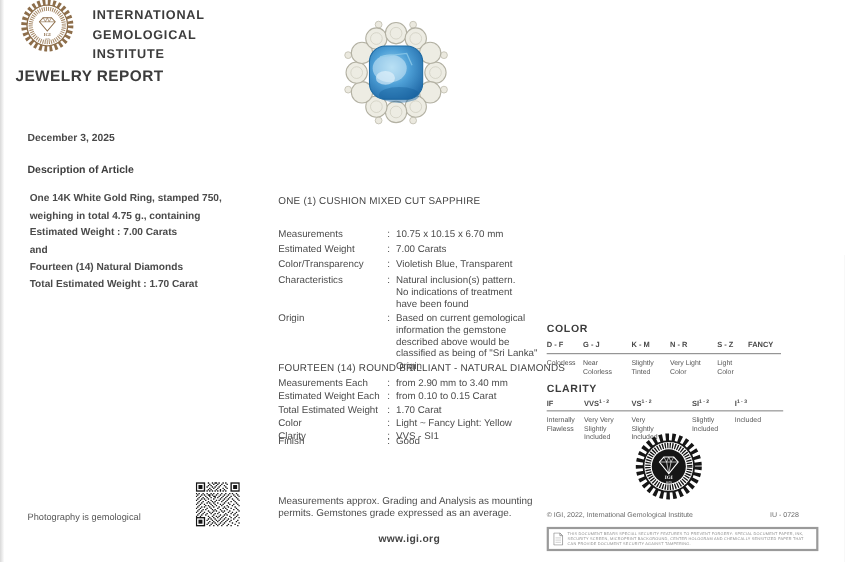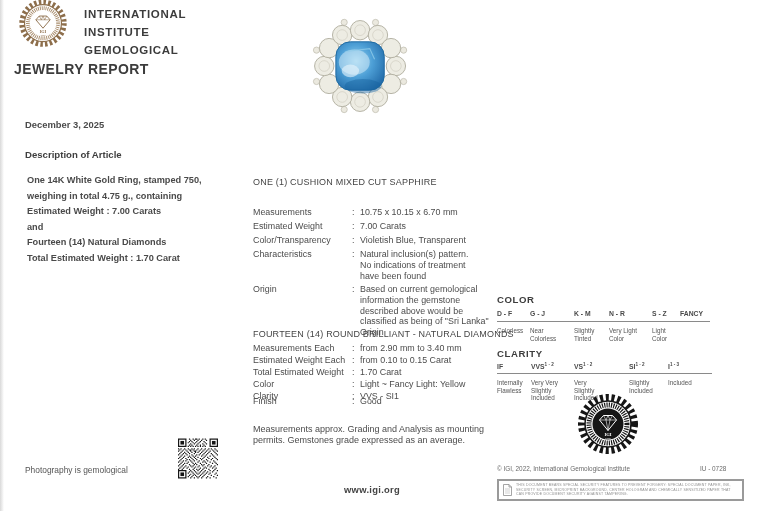--- a/index.html
+++ b/index.html
@@ -25,21 +25,21 @@
   .desc-title{left:25px;top:149px;font-size:9.6px;font-weight:bold;color:#3e3e3e;}
   .desc-lines{left:27px;top:173px;font-size:9.2px;font-weight:bold;line-height:15.6px;color:#4a4a4a;width:225px;}
 
   
   .mid{font-size:8.9px;color:#4c4c4c;}
   .sec-title{left:253px;font-size:9px;color:#444;letter-spacing:0.2px;}
   .row{left:253px;}
   .row .lbl{display:inline-block;width:99px;vertical-align:top;}
   .row .col{display:inline-block;width:8px;vertical-align:top;text-align:left;}
   .row .val{display:inline-block;width:160px;vertical-align:top;line-height:10.8px;}
-  .footnote{left:253px;top:424px;width:242px;font-size:9px;line-height:11px;color:#4c4c4c;}
+  .footnote{left:253px;top:450px;width:242px;font-size:9px;line-height:11px;color:#4c4c4c;}
 
   
   .scale-title{font-size:9.6px;font-weight:bold;letter-spacing:0.6px;color:#3d3d3d;}
   .grade{font-size:6.8px;font-weight:bold;color:#4a4a4a;}
   .grade sup{font-size:4.6px;}
   .scale-label{font-size:6.3px;line-height:7.6px;color:#555;}
   .hr{height:1px;background:#8a8a8a;}
 
   
   .copyright{left:497px;top:465px;font-size:6.4px;color:#6a6a6a;}
@@ -67,22 +67,22 @@
     <circle cx="32" cy="30" r="18" fill="none" stroke="#96764f" stroke-width="4.5" stroke-dasharray="1.1 1.2" opacity="0.85"></circle>
     <circle cx="32" cy="30" r="14.5" fill="#ffffff"></circle>
     <path d="M23.5 26 L27.5 21.5 L36.5 21.5 L40.5 26 L32 36 Z" fill="none" stroke="#8d6e4b" stroke-width="1.1"></path>
     <path d="M23.5 26 L40.5 26 M27.5 21.5 L30 26 L32 21.5 L34 26 L36.5 21.5" fill="none" stroke="#8d6e4b" stroke-width="0.7"></path>
     <text x="32" y="41.5" text-anchor="middle" font-size="5" font-weight="bold" fill="#8d6e4b" font-family="Liberation Serif, serif">IGI</text>
     <text x="32" y="45.5" text-anchor="middle" font-size="2.6" fill="#8d6e4b">1975</text>
   </svg>
 
   <div class="abs org-title">
     <div>INTERNATIONAL</div>
+    <div>GEMOLOGICAL</div>
     <div>INSTITUTE</div>
-    <div>GEMOLOGICAL</div>
   </div>
 
   <div class="abs report-type">JEWELRY REPORT</div>
   <div class="abs report-date">December 3, 2025</div>
 
   <svg class="abs photo-wrap" width="124" height="120" viewBox="0 0 124 124" aria-hidden="true">
     <defs>
       <radialGradient id="gemg" cx="42%" cy="40%" r="75%">
         <stop offset="0%" stop-color="#9ed6f0"></stop>
         <stop offset="45%" stop-color="#4d9fd6"></stop>

